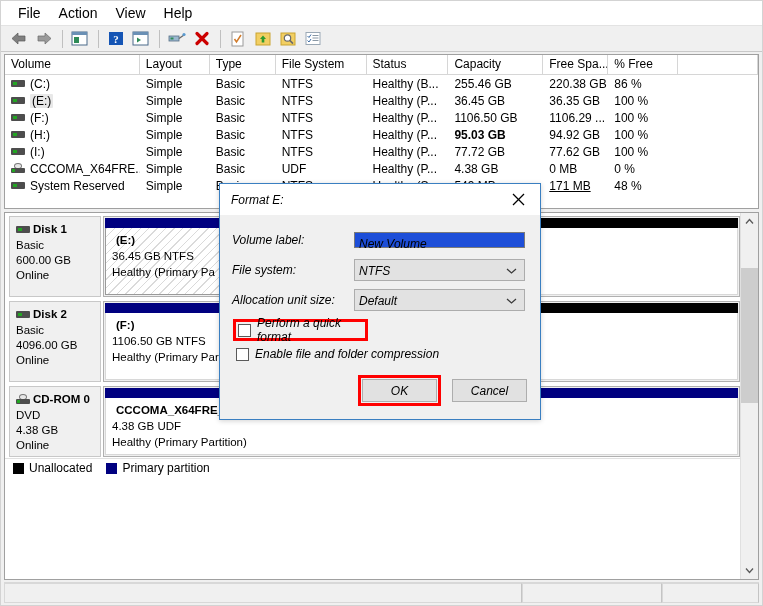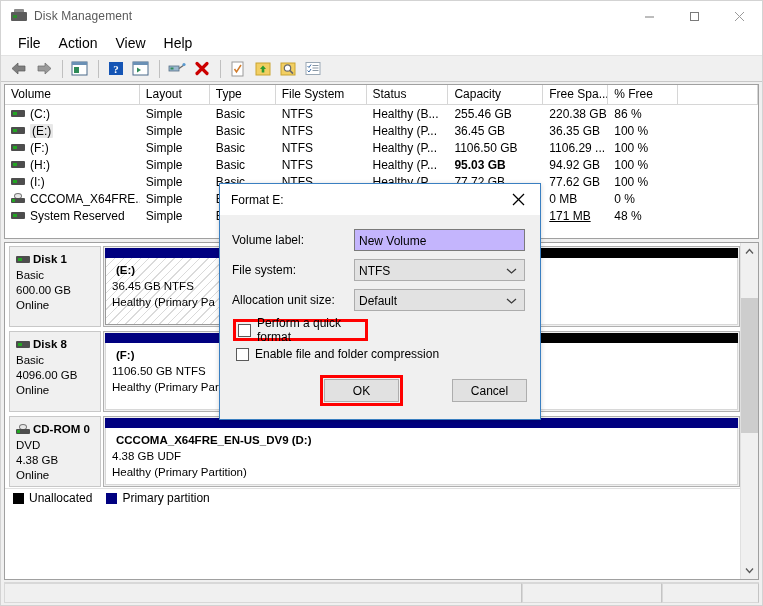--- a/index.html
+++ b/index.html
@@ -377,20 +377,21 @@
     position: absolute;
     left: 218px;
     top: 182px;
     width: 322px;
     height: 237px;
     background: #f0f0f0;
     border: 1px solid #3a7fc1;
     box-sizing: border-box;
     box-shadow: 0 1px 5px rgba(0,0,0,0.18);
     z-index: 50;
+    font-style: italic;
   }
   .dlg-title {
     height: 31px;
     background: #ffffff;
     display: flex;
     align-items: center;
     position: relative;
   }
   .dlg-title-text {
     margin-left: 11px;
@@ -412,22 +413,22 @@
     align-items: center;
     height: 22px;
     margin-bottom: 8px;
   }
   .fr-label {
     width: 122px;
     font-size: 12px;
   }
   .fr-input {
     flex: 1;
-    height: 22px;
-    background: #c4b5fd;
+    height: 16px;
+    background: #1d4ed8;
     border: 1px solid #7a7a7a;
     box-sizing: border-box;
     font-size: 12px;
     padding: 2px 0 0 4px;
     line-height: 18px;
   }
   .fr-select {
     flex: 1;
     height: 22px;
     background: #e2e2e2;
@@ -467,21 +468,20 @@
     margin-right: 6px;
     flex: none;
   }
   .cb-label { font-size: 12px; }
   .dlg-buttons {
     position: absolute;
     right: 13px;
     bottom: 13px;
     display: flex;
     align-items: center;
-    gap: 38px;
   }
   .dlg-btn {
     width: 75px;
     height: 23px;
     background: #e1e1e1;
     border: 1px solid #adadad;
     box-sizing: border-box;
     font-size: 12px;
     display: flex;
     align-items: center;
@@ -492,46 +492,20 @@
     padding: 1px;
     margin-right: 11px;
     display: flex;
   }
 </style>
 </head>
 <body>
 
 <div id="window">
 
-  <div class="titlebar">
-    <div class="title-icon">
-      <div class="drive-top"></div>
-      <div class="drive-body"></div>
-      <div class="drive-led"></div>
-    </div>
-    <div class="title-text">Disk Management</div>
-    <div class="winbtns">
-      <div class="winbtn">
-        <svg width="11" height="11" viewBox="0 0 11 11">
-            <line x1="1" y1="6" x2="10" y2="6" stroke="#7a7a7a" stroke-width="1"></line>
-          </svg>
-      </div>
-      <div class="winbtn">
-        <svg width="11" height="11" viewBox="0 0 11 11">
-            <rect x="1.5" y="1.5" width="8" height="8" fill="none" stroke="#7a7a7a" stroke-width="1"></rect>
-          </svg>
-      </div>
-      <div class="winbtn">
-        <svg width="11" height="11" viewBox="0 0 11 11">
-            <line x1="1" y1="1" x2="10" y2="10" stroke="#9a9a9a" stroke-width="1"></line>
-            <line x1="10" y1="1" x2="1" y2="10" stroke="#9a9a9a" stroke-width="1"></line>
-          </svg>
-      </div>
-    </div>
-  </div>
 
   <div class="menubar">
     <div class="menu-item">File</div>
     <div class="menu-item">Action</div>
     <div class="menu-item">View</div>
     <div class="menu-item">Help</div>
   </div>
 
   <div class="toolbar">
     <div class="tb-btn">
@@ -785,21 +759,21 @@
                 </div>
               </div>
             </div>
             <div class="disk-row" style="height: 85px;">
               <div class="disk-info">
                 <div class="disk-title">
                   <div class="vol-icon">
                     <div class="vi-body"></div>
                     <div class="vi-led"></div>
                   </div>
-                  <span>Disk 8</span>
+                  <span>Disk 2</span>
                 </div>
                 <div>Basic</div>
                 <div>4096.00 GB</div>
                 <div>Online</div>
               </div>
               <div class="parts">
                 <div class="part" style="flex: 52 1 0%;">
                   <div class="part-bar"></div>
                   <div class="part-body">
                     <div class="part-label">(F:)</div>

